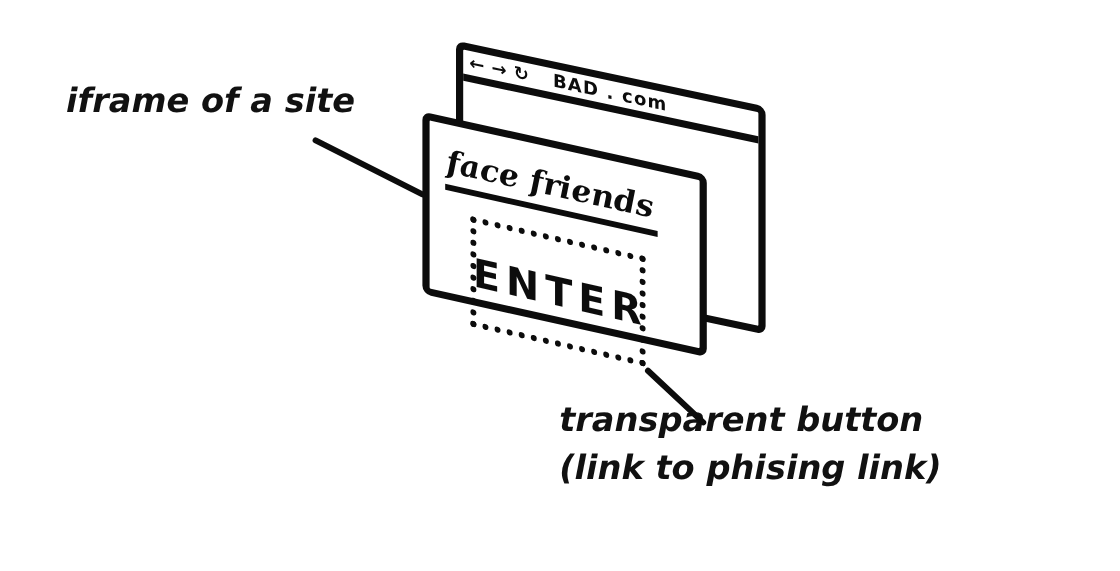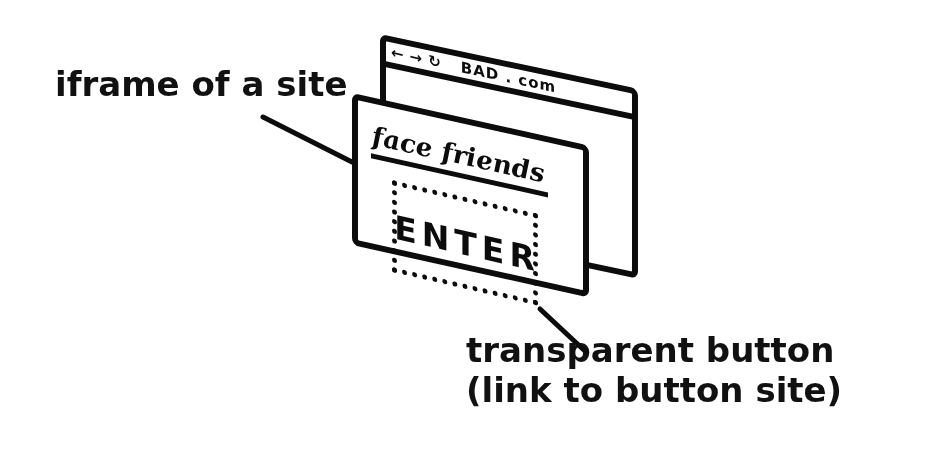--- a/index.html
+++ b/index.html
@@ -89,24 +89,25 @@
     letter-spacing: 5px;
     line-height: 1;
     padding-left: 4px;
     white-space: nowrap;
   }
 
   
   .label {
     position: absolute;
     font-weight: 600;
-    font-size: 34px;
+    font-size: 28px;
     line-height: 40px;
     color: #111111;
     white-space: nowrap;
+    font-style: italic;
   }
   .label-iframe { left: 55px; top: 64px; }
   .label-btn    { left: 466px; top: 330px; }
 
   
   .connectors {
     position: absolute;
     left: 0; top: 0;
     z-index: 4;
     pointer-events: none;
@@ -136,16 +137,16 @@
 
   <svg class="connectors" width="933" height="476" viewBox="0 0 933 476">
     <line x1="263" y1="117" x2="352" y2="162" stroke="#0c0c0c" stroke-width="5" stroke-linecap="round"></line>
     <line x1="540" y1="309" x2="586" y2="352" stroke="#0c0c0c" stroke-width="5" stroke-linecap="round"></line>
   </svg>
 
   <div class="label label-iframe">iframe of a site</div>
 
   <div class="label label-btn">
     <div>transparent button</div>
-    <div>(link to button site)</div>
+    <div>(link to phising link)</div>
   </div>
 
 </div>
 
 </body></html>

